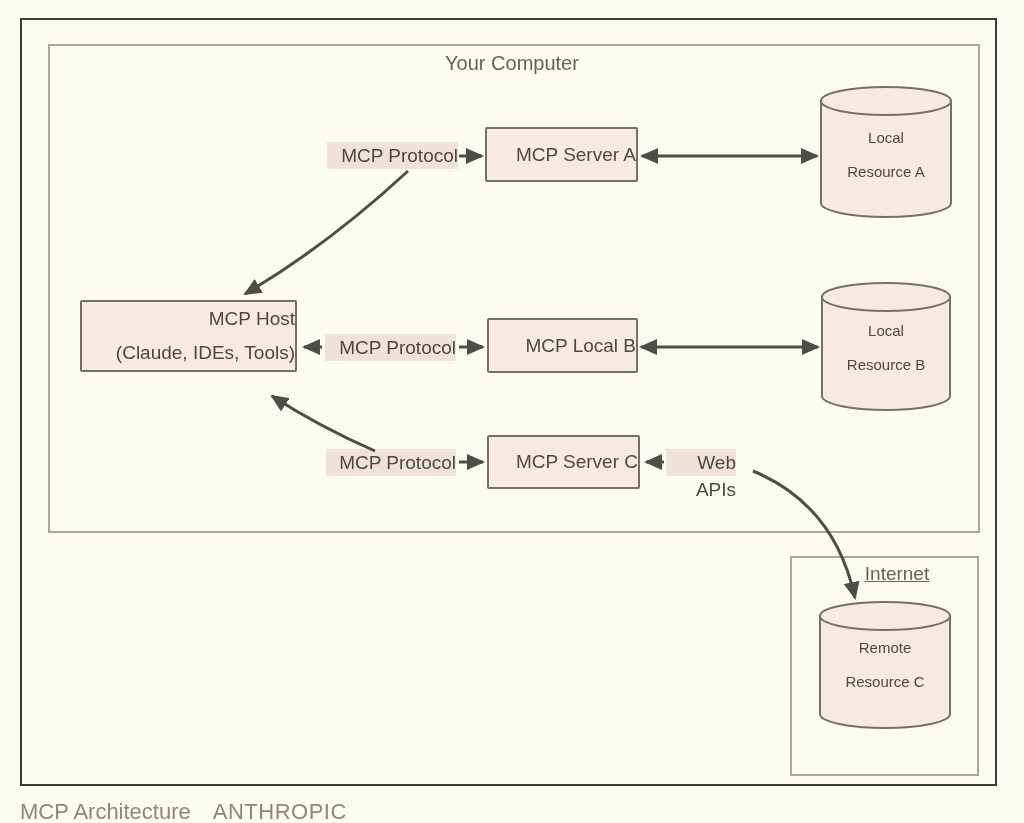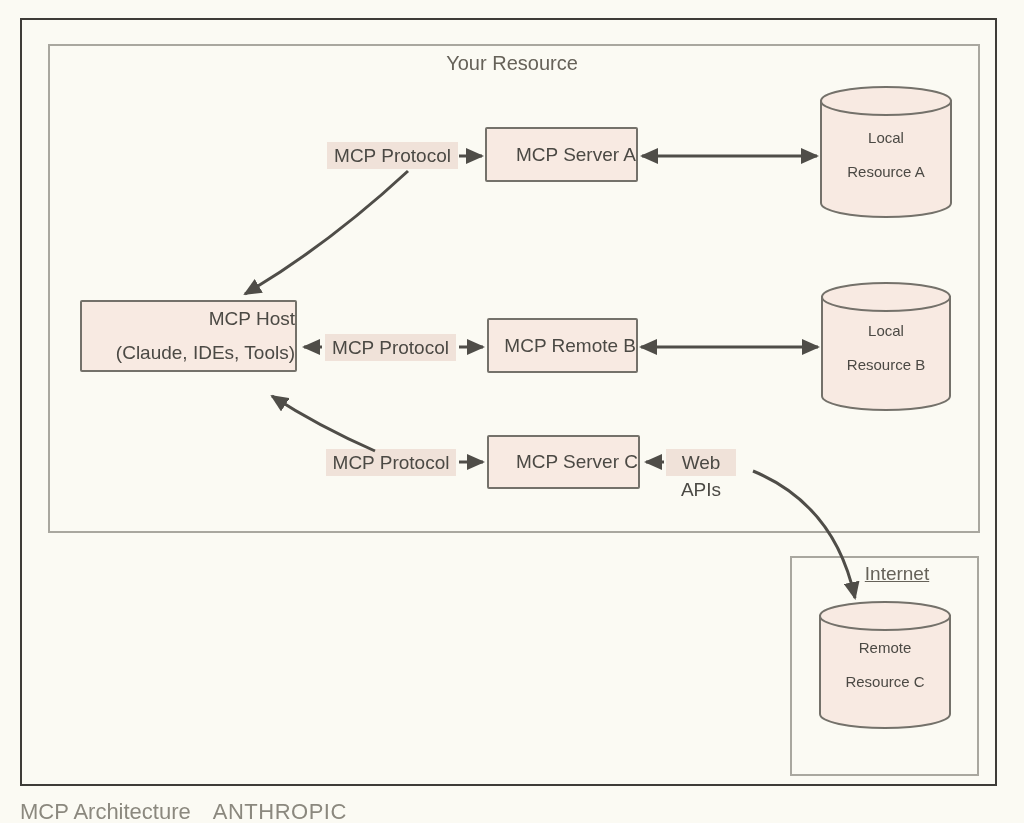--- a/index.html
+++ b/index.html
@@ -74,21 +74,21 @@
     font-size: 19px;
     line-height: 34px;
     text-align: center;
     z-index: 2;
   }
   .edge-label {
     position: absolute;
     background: var(--label-bg);
     color: var(--text-dark);
     font-size: 19px;
-    text-align: center;
+    text-align: right;
     z-index: 2;
   }
   .res-label {
     position: absolute;
     color: var(--text-dark);
     font-size: 15px;
     line-height: 34px;
     text-align: center;
     z-index: 4;
   }
@@ -103,21 +103,21 @@
   .footer .brand { margin-left: 22px; letter-spacing: 0.5px; }
 </style>
 </head>
 <body>
 
 <div class="canvas">
 
   <div class="outer-frame"></div>
 
   <div class="group-box" style="left:48px; top:44px; width:932px; height:489px;"></div>
-  <div class="group-label" style="top:51px;">Your Resource</div>
+  <div class="group-label" style="top:51px;">Your Computer</div>
 
   <div class="group-box" style="left:790px; top:556px; width:189px; height:220px;"></div>
   <div class="group-label" style="left:790px; right:auto; width:214px; top:562px; font-size:19px;text-decoration:underline;">Internet</div>
 
   <svg class="overlay" viewBox="0 0 1024 823">
     <defs>
       <marker id="arrow" markerUnits="userSpaceOnUse" markerWidth="18" markerHeight="16" refX="16" refY="8" orient="auto-start-reverse">
         <path d="M0,0 L18,8 L0,16 Z" class="arrowhead"></path>
       </marker>
     </defs>
@@ -151,21 +151,21 @@
 
   <div class="node" style="left:80px; top:300px; width:217px; height:72px;">
     <div>MCP Host</div>
     <div>(Claude, IDEs, Tools)</div>
   </div>
 
   <div class="node" style="left:485px; top:127px; width:153px; height:55px;">
     <div>MCP Server A</div>
   </div>
   <div class="node" style="left:487px; top:318px; width:151px; height:55px;">
-    <div>MCP Remote B</div>
+    <div>MCP Local B</div>
   </div>
   <div class="node" style="left:487px; top:435px; width:153px; height:54px;">
     <div>MCP Server C</div>
   </div>
 
   <div class="edge-label" style="left:327px; top:142px; width:131px; height:27px; line-height:27px;">MCP Protocol</div>
   <div class="edge-label" style="left:325px; top:334px; width:131px; height:27px; line-height:27px;">MCP Protocol</div>
   <div class="edge-label" style="left:326px; top:449px; width:130px; height:27px; line-height:27px;">MCP Protocol</div>
   <div class="edge-label" style="left:666px; top:449px; width:70px; height:27px; line-height:27px;">Web APIs</div>
 

